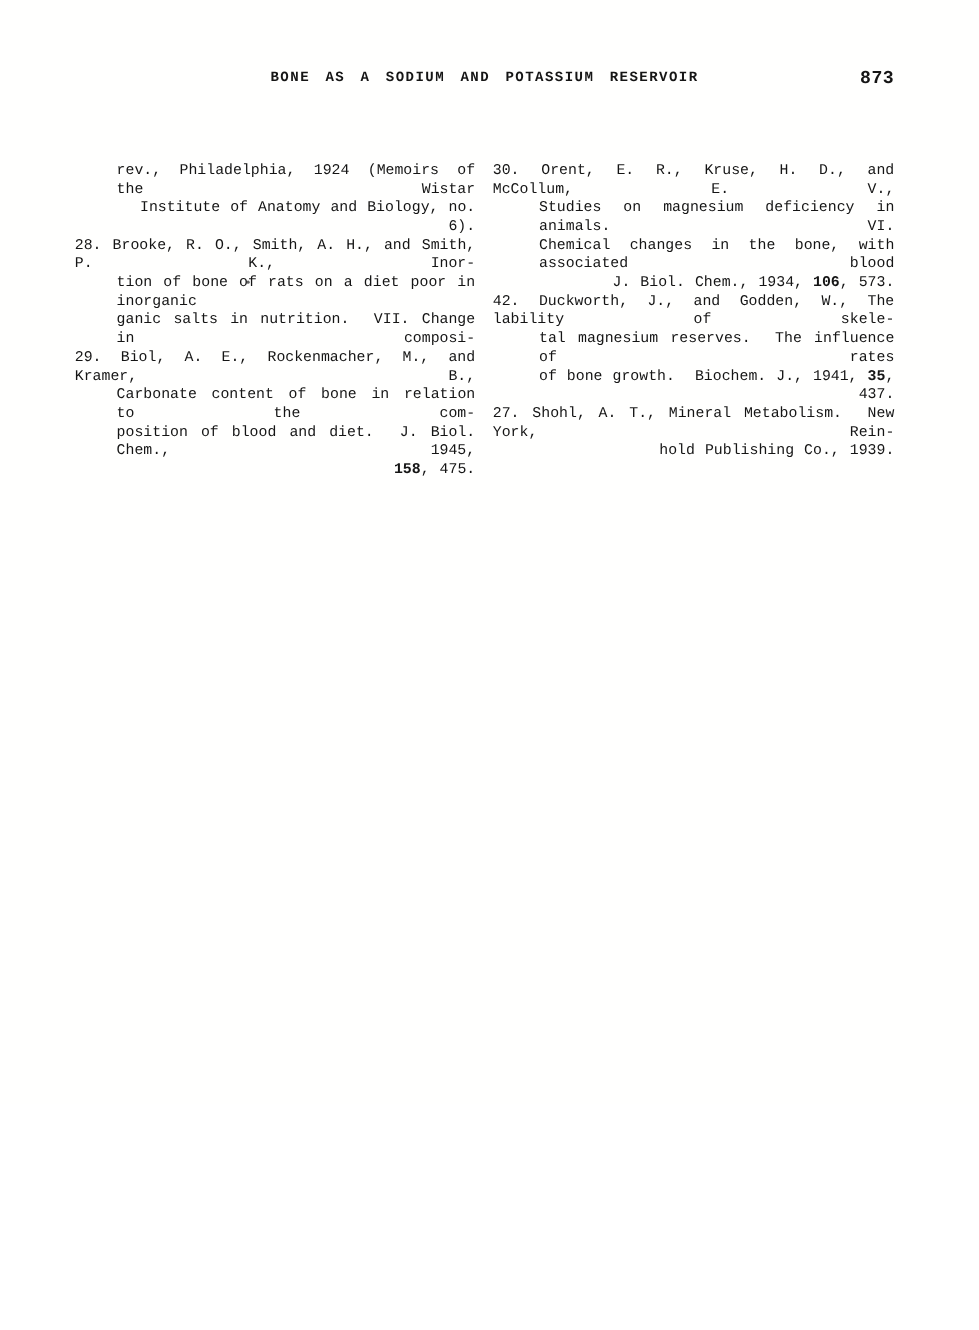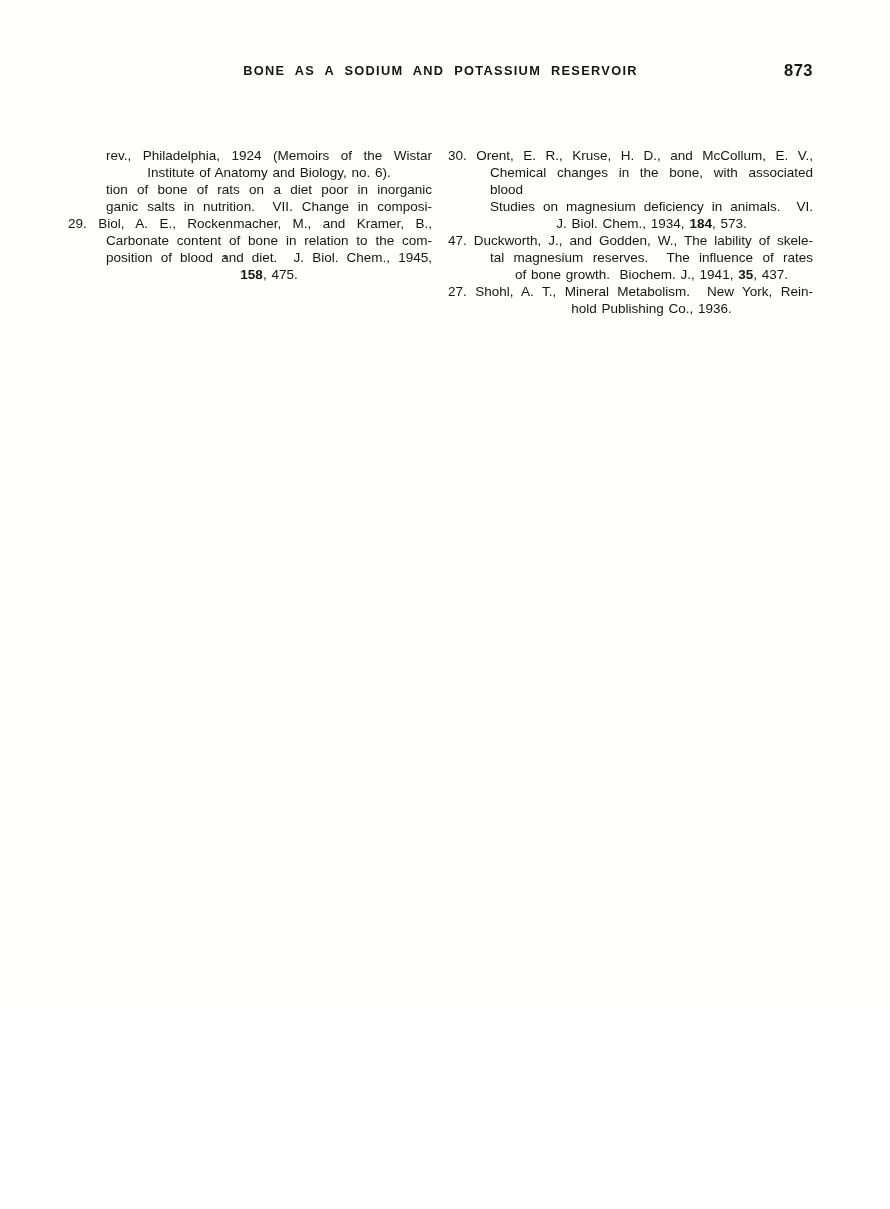--- a/index.html
+++ b/index.html
@@ -6,21 +6,21 @@
     margin: 0;
     padding: 0;
     background: #ffffff;
   }
   .page {
     position: relative;
     width: 890px;
     height: 1004px;
     background: #fffffe;
     color: #151515;
-    font-family: Liberation Sans, sans-serif;
+    font-family: Liberation Mono, monospace;
     overflow: hidden;
   }
   .header {
     position: absolute;
     left: 68px;
     top: 61px;
     width: 745px;
     height: 22px;
   }
   .running-head {
@@ -49,21 +49,21 @@
     top: 99px;
     font-size: 13.5px;
     margin-top: 48px;
   }
   .col-left  { left: 68px;  width: 364px; --indent: 38px; }
   .col-right { left: 448px; width: 365px; --indent: 42px; }
   .ref-item { margin: 0; }
   .ref-line {
     line-height: 17px;
     min-height: 17px;
-    text-align: center;
+    text-align: right;
     word-spacing: 1px;
   }
   .ref-line.just {
     text-align: justify;
     text-align-last: justify;
   }
   .ref-line.cont {
     padding-left: var(--indent);
   }
   .ref-num { }
@@ -86,41 +86,42 @@
   <div class="header">
     <div class="running-head">BONE AS A SODIUM AND POTASSIUM RESERVOIR</div>
     <div class="page-number">873</div>
   </div>
   <div class="ref-column col-left">
       <div class="ref-item">
         <div class="ref-line just cont"><span>rev., Philadelphia, 1924 (Memoirs of the Wistar</span></div>
         <div class="ref-line cont"><span>Institute of Anatomy and Biology, no. 6).</span></div>
       </div>
       <div class="ref-item">
+        <div class="ref-line just"><span class="ref-num">28.</span> <span>Brooke, R. O., Smith, A. H., and Smith, P. K., Inor-</span></div>
         <div class="ref-line just cont"><span>tion of bone of rats on a diet poor in inorganic</span></div>
         <div class="ref-line just cont"><span>ganic salts in nutrition.&nbsp; VII. Change in composi-</span></div>
       </div>
       <div class="ref-item">
         <div class="ref-line just"><span class="ref-num">29.</span> <span>Biol, A. E., Rockenmacher, M., and Kramer, B.,</span></div>
         <div class="ref-line just cont"><span>Carbonate content of bone in relation to the com-</span></div>
         <div class="ref-line just cont"><span>position of blood and diet.&nbsp; J. Biol. Chem., 1945,</span></div>
         <div class="ref-line cont"><span class="vol">158</span><span>, 475.</span></div>
       </div>
     </div>
   <div class="ref-column col-right">
       <div class="ref-item">
         <div class="ref-line just"><span class="ref-num">30.</span> <span>Orent, E. R., Kruse, H. D., and McCollum, E. V.,</span></div>
+        <div class="ref-line just cont"><span>Studies on magnesium deficiency in animals.&nbsp; VI.</span></div>
         <div class="ref-line just cont"><span>Chemical changes in the bone, with associated blood</span></div>
-        <div class="ref-line just cont"><span>Studies on magnesium deficiency in animals.&nbsp; VI.</span></div>
-        <div class="ref-line cont"><span>J. Biol. Chem., 1934, </span><span class="vol">184</span><span>, 573.</span></div>
+        <div class="ref-line cont"><span>J. Biol. Chem., 1934, </span><span class="vol">106</span><span>, 573.</span></div>
       </div>
       <div class="ref-item">
-        <div class="ref-line just"><span class="ref-num">47.</span> <span>Duckworth, J., and Godden, W., The lability of skele-</span></div>
+        <div class="ref-line just"><span class="ref-num">42.</span> <span>Duckworth, J., and Godden, W., The lability of skele-</span></div>
         <div class="ref-line just cont"><span>tal magnesium reserves.&nbsp; The influence of rates</span></div>
         <div class="ref-line cont"><span>of bone growth.&nbsp; Biochem. J., 1941, </span><span class="vol">35</span><span>, 437.</span></div>
       </div>
       <div class="ref-item">
         <div class="ref-line just"><span class="ref-num">27.</span> <span>Shohl, A. T., Mineral Metabolism.&nbsp; New York, Rein-</span></div>
-        <div class="ref-line cont"><span>hold Publishing Co., 1936.</span></div>
+        <div class="ref-line cont"><span>hold Publishing Co., 1939.</span></div>
       </div>
     </div>
   <div class="speck"></div>
 </div>
 
 </body></html>

